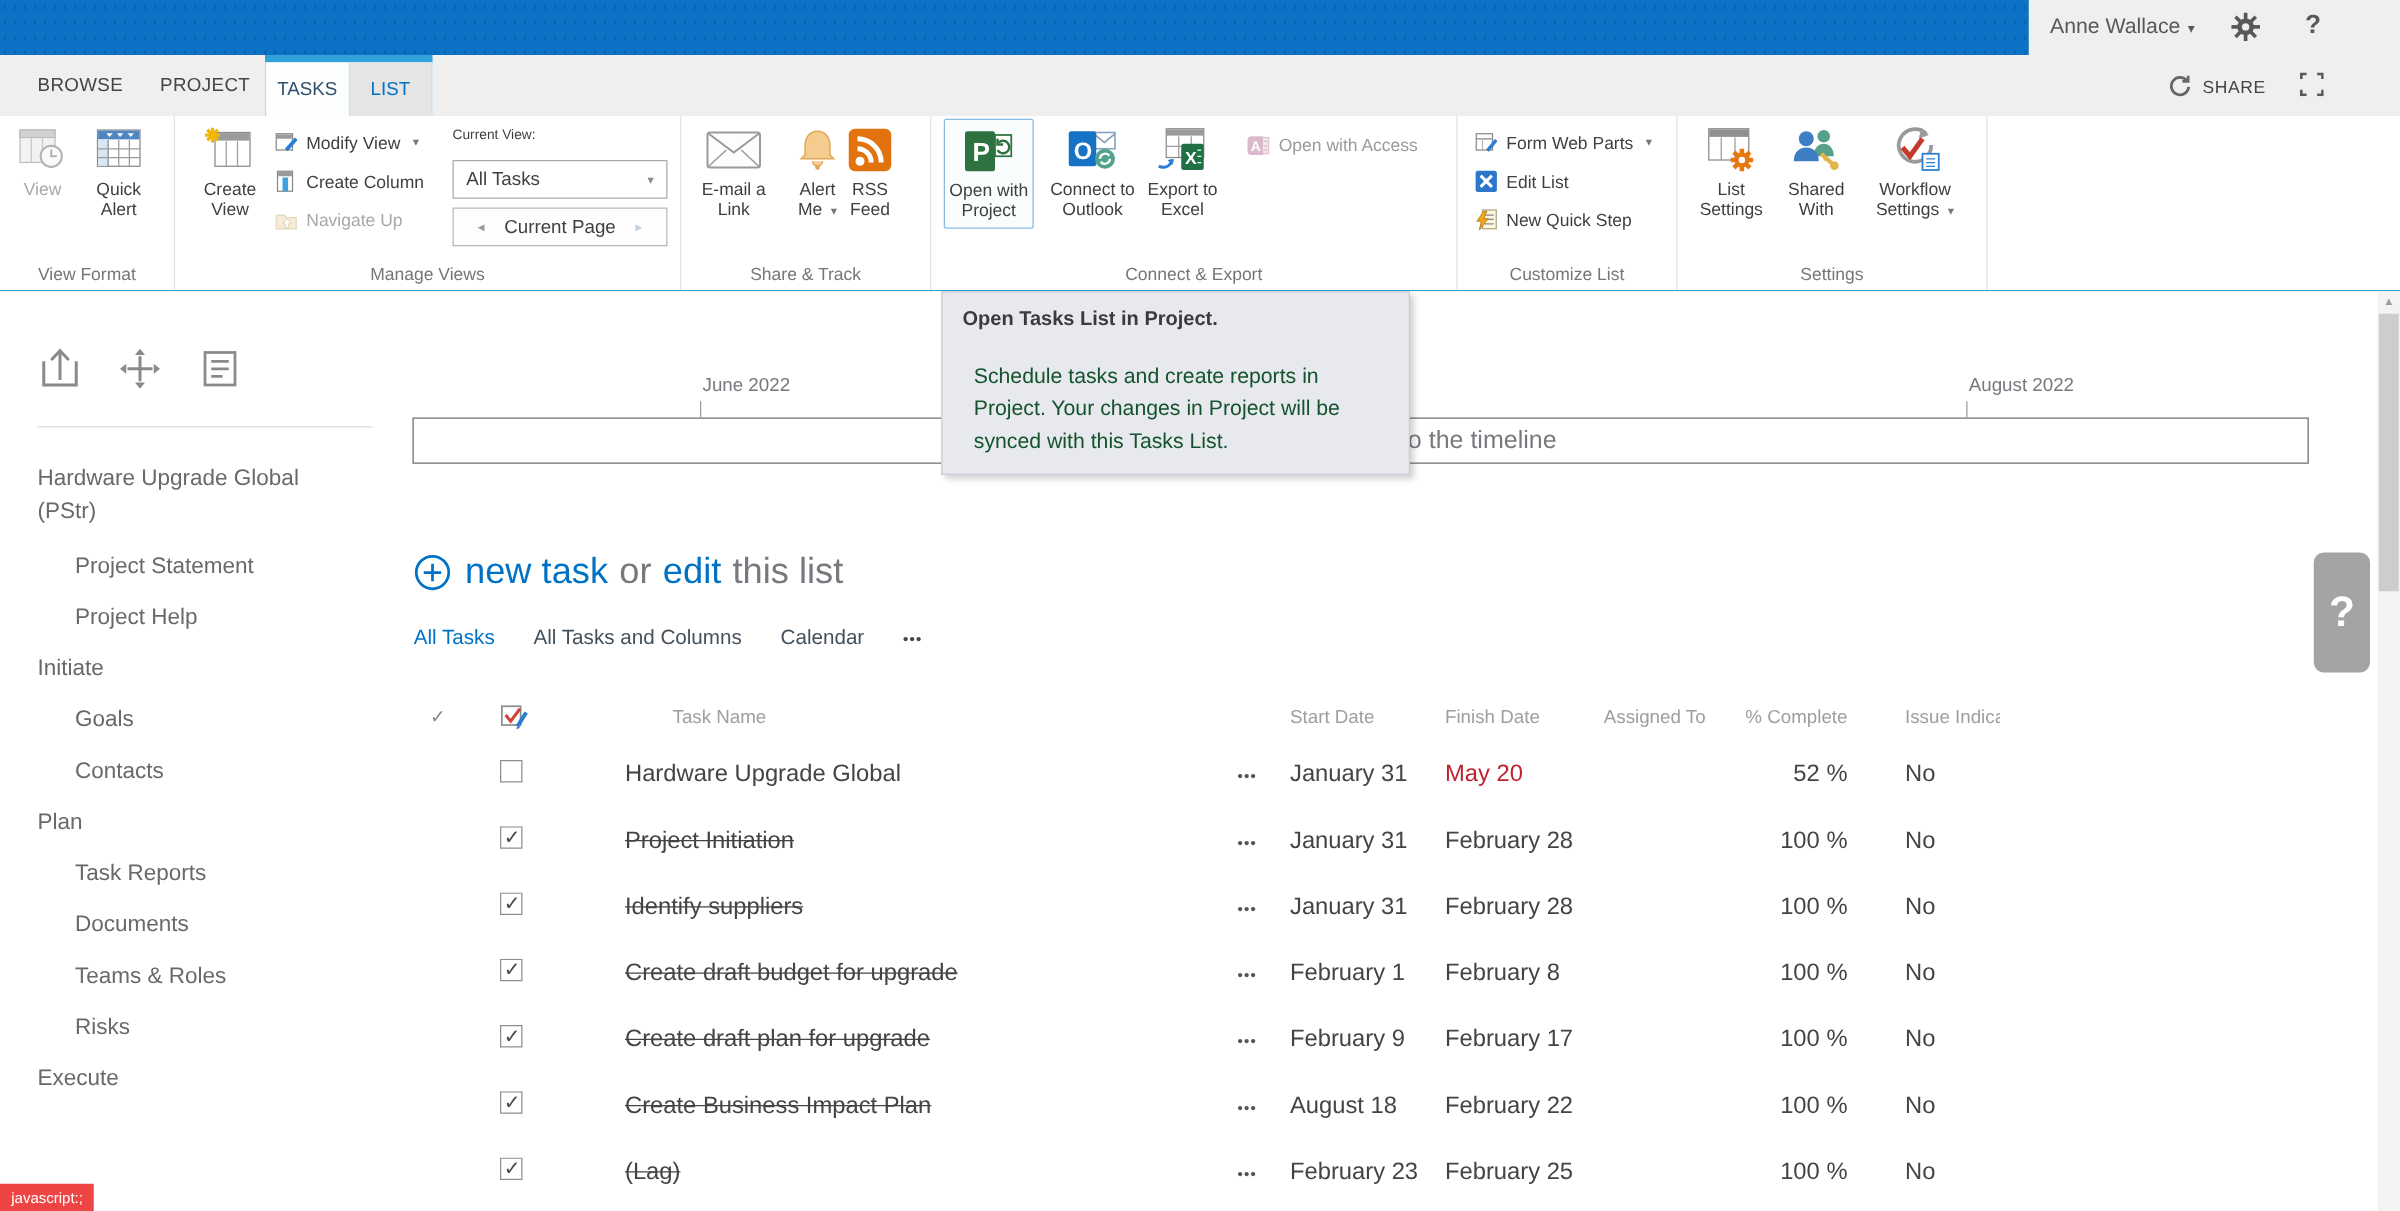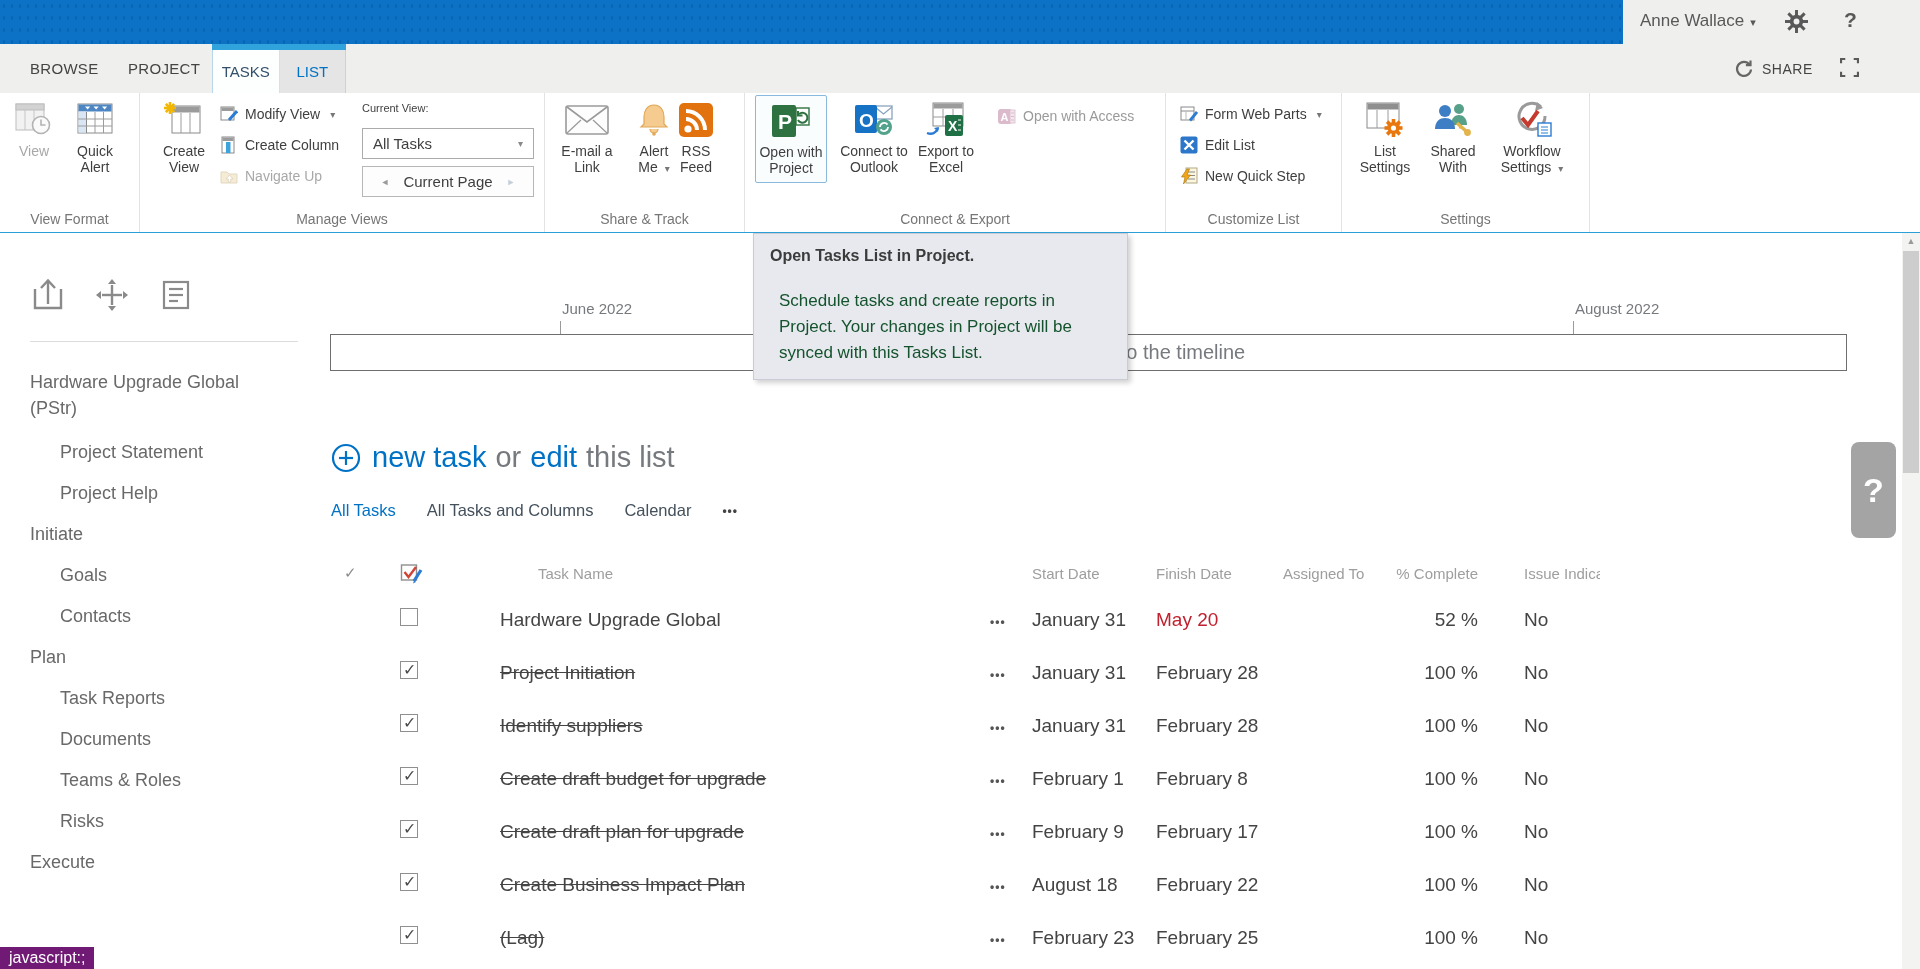--- a/index.html
+++ b/index.html
@@ -124,22 +124,22 @@
   .overdue { color:#c0212e; }
   .taskname { cursor:pointer; }
 
   
   .float-help { position:absolute; left:1851px; top:209px; width:45px; height:96px; background:#a4a4a4;
                 border-radius:8px; color:#fff; font-size:34px; font-weight:bold; display:flex;
                 align-items:center; justify-content:center; cursor:pointer; }
   .scrollbar { position:absolute; left:1902px; top:233px; width:18px; height:736px; background:#f3f3f1; }
   .sb-up { position:absolute; left:0; top:3px; width:18px; text-align:center; font-size:9px; color:#9a9a9a; cursor:pointer; }
   .sb-thumb { position:absolute; left:1px; top:18px; width:16px; height:222px; background:#cdcdcd; cursor:pointer; }
-  .status-bar { position:absolute; left:0; top:947px; height:22px; background:#701a75; color:#fff;
-                font-size:16px; line-height:22px; padding:0 9px; }
+  .status-bar { position:absolute; left:0; top:947px; height:22px; background:#ef4444; color:#fff;
+                font-size:12px; line-height:22px; padding:0 9px; }
 
   svg { display:block; }
 </style>
 </head>
 <body>
 
 <div class="stage">
 
   <div class="top-band"></div>
   <div class="suite-bar"></div>

